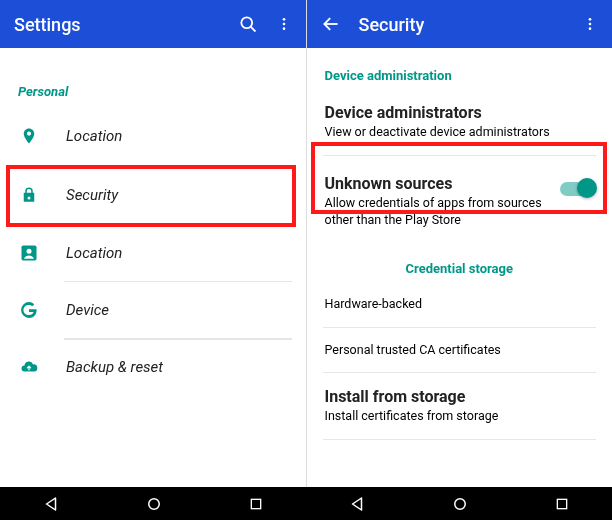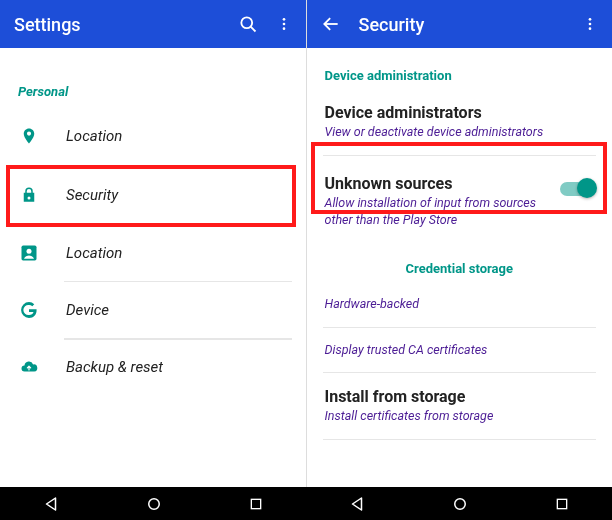--- a/index.html
+++ b/index.html
@@ -32,21 +32,21 @@
 .highlight-box {
   position: absolute; border: 4px solid #ff1a1a; pointer-events: none;
 }
 
 .sec-item {
   padding: 12px 18px 12px 18px; position: relative;
   display: flex; align-items: flex-start; gap: 12px;
 }
 .sec-item .txt { flex: 1; }
 .sec-item .t { font-size: 16px; color: #222; margin-bottom: 2px; font-weight: bold; }
-.sec-item .s { font-size: 12.5px; color: #4c1d95; line-height: 1.35; font-style: italic; }
+.sec-item .s { font-size: 12.5px; color: #000000; line-height: 1.35; }
 .divR { border-bottom: 1px solid #e6e6e6; margin: 2px 16px; }
 .toggle {
   width: 34px; height: 14px; background: #80cbc4; border-radius: 8px; position: relative; margin-top: 8px;
 }
 .toggle::after {
   content: ""; position: absolute; right: -3px; top: -4px;
   width: 20px; height: 20px; border-radius: 50%; background: #009688;
   box-shadow: 0 1px 3px rgba(0,0,0,0.3);
 }
 
@@ -165,37 +165,37 @@
         <div class="txt">
           <div class="t">Device administrators</div>
           <div class="s">View or deactivate device administrators</div>
         </div>
       </div>
       <div class="divR"></div>
 
       <div class="sec-item" style="padding-top:16px;padding-bottom:16px;">
         <div class="txt">
           <div class="t">Unknown sources</div>
-          <div class="s">Allow installation of input from sources other than the Play Store</div>
+          <div class="s">Allow credentials of apps from sources other than the Play Store</div>
         </div>
         <div class="toggle"></div>
       </div>
 
       <div class="section-header" style="padding-top:16px;text-align:center;">Credential storage</div>
 
       <div class="sec-item">
         <div class="txt">
           <div class="s">Hardware-backed</div>
         </div>
       </div>
       <div class="divR"></div>
 
       <div class="sec-item">
         <div class="txt">
-          <div class="s">Display trusted CA certificates</div>
+          <div class="s">Personal trusted CA certificates</div>
         </div>
       </div>
       <div class="divR"></div>
 
       <div class="sec-item">
         <div class="txt">
           <div class="t">Install from storage</div>
           <div class="s">Install certificates from storage</div>
         </div>
       </div>

